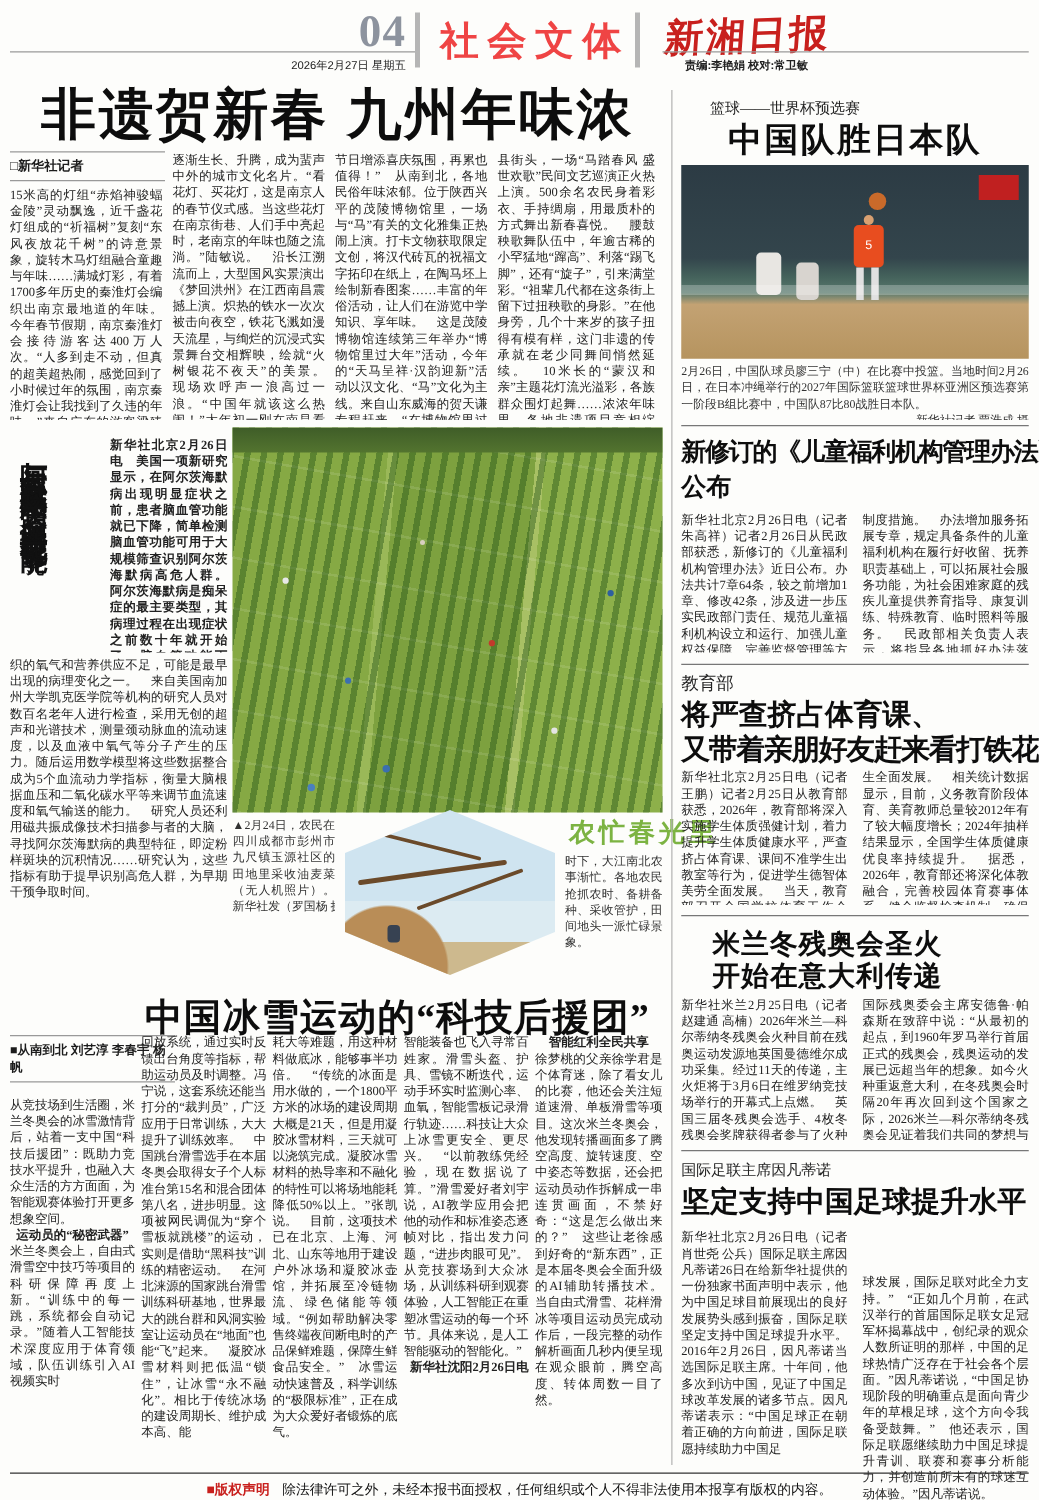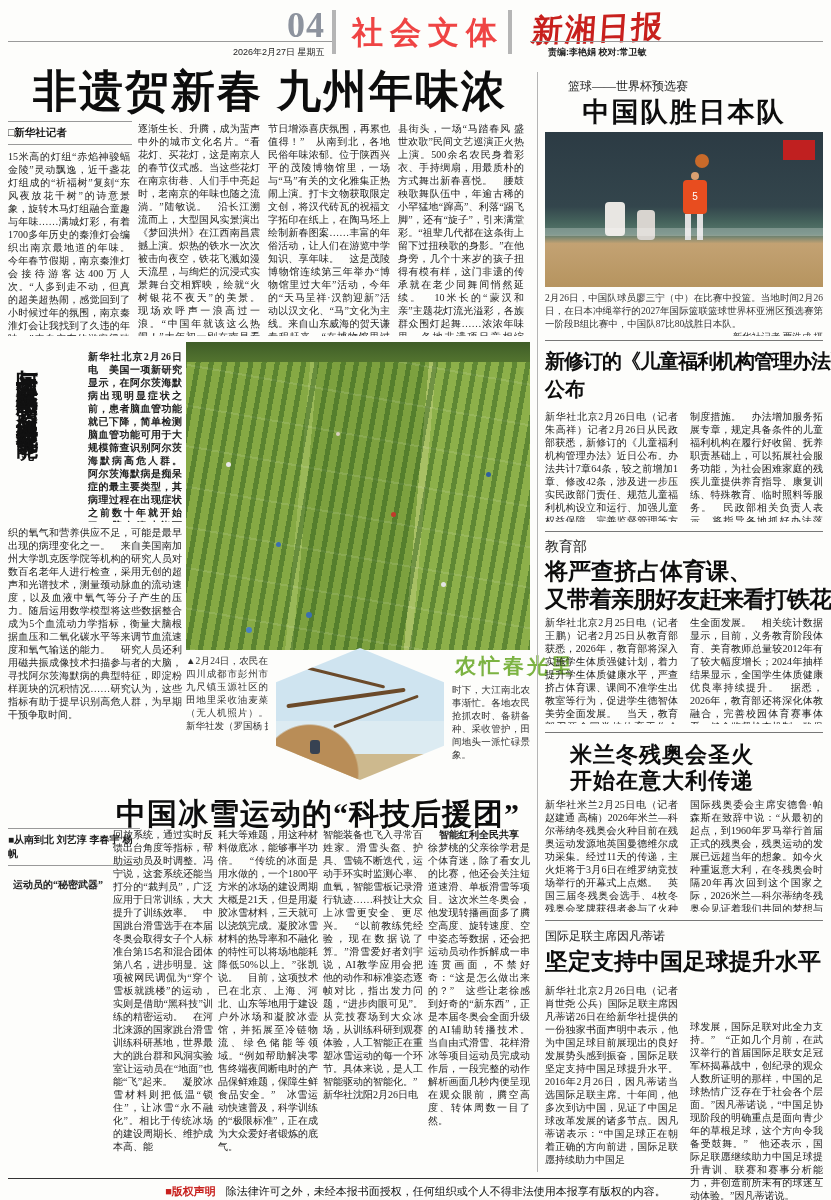--- a/index.html
+++ b/index.html
@@ -46,21 +46,21 @@
       linear-gradient(#cfe4f0 0 55%, #dcebf2 55% 80%, #cdb98e 80% 100%); }
   .branch { position:absolute; background:#6b4a2a; border-radius:2px; }
   .dot { position:absolute; border-radius:50%; }
 
   .caption-txt { font-size:9.5px; line-height:13px; color:#333; }
   .credit { white-space:nowrap; }
   .green-title { font-size:21px; font-weight:bold; color:#7cb342; letter-spacing:3px; }
 
   .byline-box { border-top:1px solid #999; border-bottom:1px solid #999; font-weight:bold; font-size:10.5px; padding:4px 0; }
   .subhead { font-weight:bold; text-align:center; }
-  .dateline { font-weight:normal; text-align:left; }
+  .dateline { font-weight:bold; text-align:right; }
 
   .footer-bar { font-size:11px; text-align:center; color:#111; }
   .footer-bar .sq { color:#c8201d; }
   .footer-bar b { margin-right:10px; }
 </style>
 </head>
 <body>
 
 <div class="abs page-num serif" style="left:262px; top:4px;margin-left:25px;">04</div>
 <div class="abs rule-v" style="left:332px; top:10px; height:44px; width:4px;"></div>
@@ -117,21 +117,23 @@
 
 <div class="abs caption-txt" style="left:276px; top:782px; width:254px; height:0; overflow:visible;">
   
 </div>
 
 <div class="abs rail-head serif" style="left:318px; top:794px; transform:translateX(-50%); font-size:30px; letter-spacing:1px; white-space:nowrap;">中国冰雪运动的“科技后援团”</div>
 <div class="abs" style="left:8px; top:828px; width:132px;">
   <div class="byline-box sans" style="font-size:10px;">■从南到北 刘艺淳 李春宇 杨帆</div>
 </div>
 <div class="abs body-txt just" style="left:8px; top:878px; width:100px; height:294px;">
+  <span>从竞技场到生活圈，米兰冬奥会的冰雪激情背后，站着一支中国“科技后援团”：既助力竞技水平提升，也融入大众生活的方方面面，为智能观赛体验打开更多想象空间。</span>
   <div class="subhead">运动员的“秘密武器”</div>
+  <span>米兰冬奥会上，自由式滑雪空中技巧等项目的科研保障再度上新。“训练中的每一跳，系统都会自动记录。”随着人工智能技术深度应用于体育领域，队伍训练引入AI视频实时</span>
 </div>
 <div class="abs body-txt just" style="left:113px; top:828px; width:100px; height:344px;">回放系统，通过实时反馈出台角度等指标，帮助运动员及时调整。冯宁说，这套系统还能当打分的“裁判员”，广泛应用于日常训练，大大提升了训练效率。　中国跳台滑雪选手在本届冬奥会取得女子个人标准台第15名和混合团体第八名，进步明显。这项被网民调侃为“穿个雪板就跳楼”的运动，实则是借助“黑科技”训练的精密运动。　在河北涞源的国家跳台滑雪训练科研基地，世界最大的跳台群和风洞实验室让运动员在“地面”也能“飞”起来。　凝胶冰雪材料则把低温“锁住”，让冰雪“永不融化”。相比于传统冰场的建设周期长、维护成本高、能</div>
 <div class="abs body-txt just" style="left:218px; top:828px; width:100px; height:344px;">耗大等难题，用这种材料做底冰，能够事半功倍。　“传统的冰面是用水做的，一个1800平方米的冰场的建设周期大概是21天，但是用凝胶冰雪材料，三天就可以浇筑完成。凝胶冰雪材料的热导率和不融化的特性可以将场地能耗降低50%以上。”张凯说。　目前，这项技术已在北京、上海、河北、山东等地用于建设户外冰场和凝胶冰壶馆，并拓展至冷链物流、绿色储能等领域。“例如帮助解决零售终端夜间断电时的产品保鲜难题，保障生鲜食品安全。”　冰雪运动快速普及，科学训练的“极限标准”，正在成为大众爱好者锻炼的底气。</div>
 <div class="abs body-txt just" style="left:323px; top:828px; width:100px; height:344px;">
   <span>智能装备也飞入寻常百姓家。滑雪头盔、护具、雪镜不断迭代，运动手环实时监测心率、血氧，智能雪板记录滑行轨迹……科技让大众上冰雪更安全、更尽兴。　“以前教练凭经验，现在数据说了算。”滑雪爱好者刘宇说，AI教学应用会把他的动作和标准姿态逐帧对比，指出发力问题，“进步肉眼可见”。　从竞技赛场到大众冰场，从训练科研到观赛体验，人工智能正在重塑冰雪运动的每一个环节。具体来说，是人工智能驱动的智能化。”</span>
   <div class="dateline">新华社沈阳2月26日电</div>
 </div>
 <div class="abs body-txt just" style="left:428px; top:828px; width:102px; height:344px;">
   <div class="subhead">智能红利全民共享</div>
   <span>徐梦桃的父亲徐学君是个体育迷，除了看女儿的比赛，他还会关注短道速滑、单板滑雪等项目。这次米兰冬奥会，他发现转播画面多了腾空高度、旋转速度、空中姿态等数据，还会把运动员动作拆解成一串连贯画面，不禁好奇：“这是怎么做出来的？”　这些让老徐感到好奇的“新东西”，正是本届冬奥会全面升级的AI辅助转播技术。　当自由式滑雪、花样滑冰等项目运动员完成动作后，一段完整的动作解析画面几秒内便呈现在观众眼前，腾空高度、转体周数一目了然。</span>

